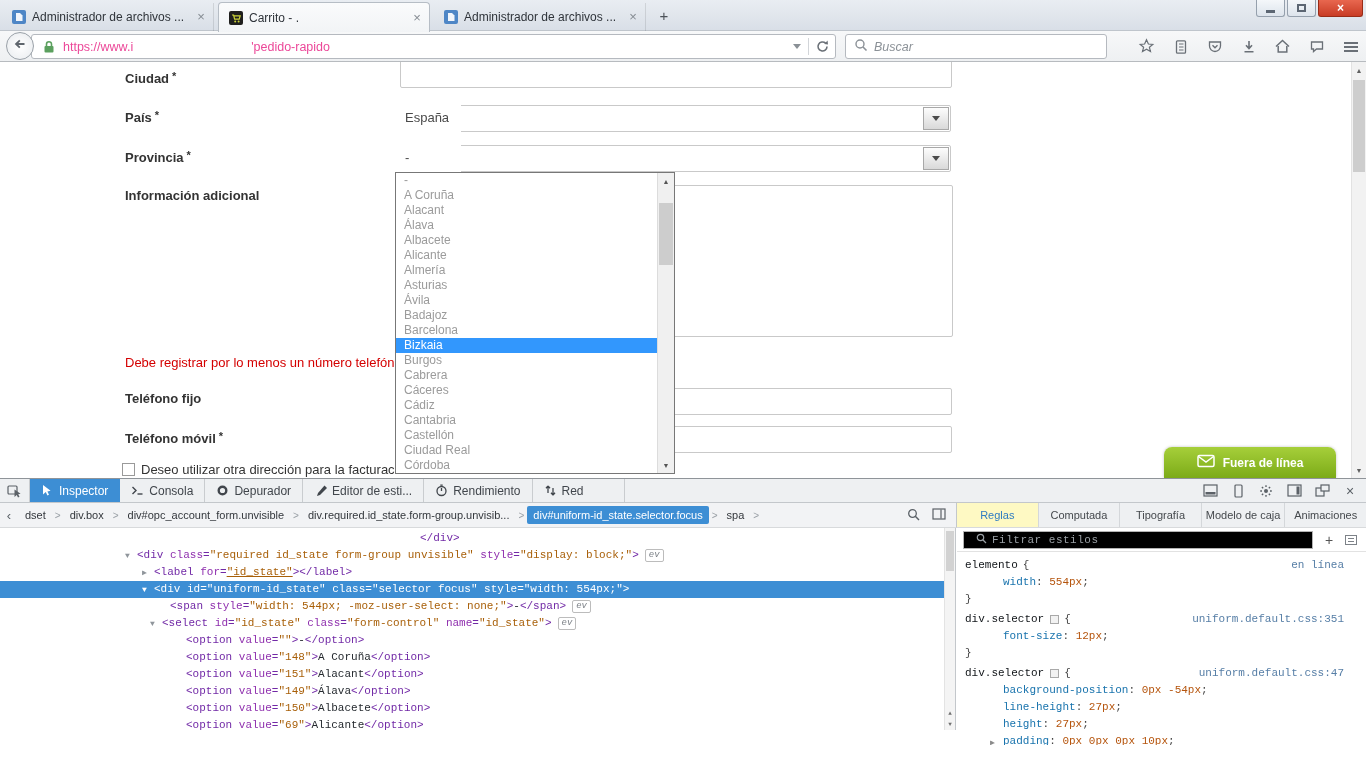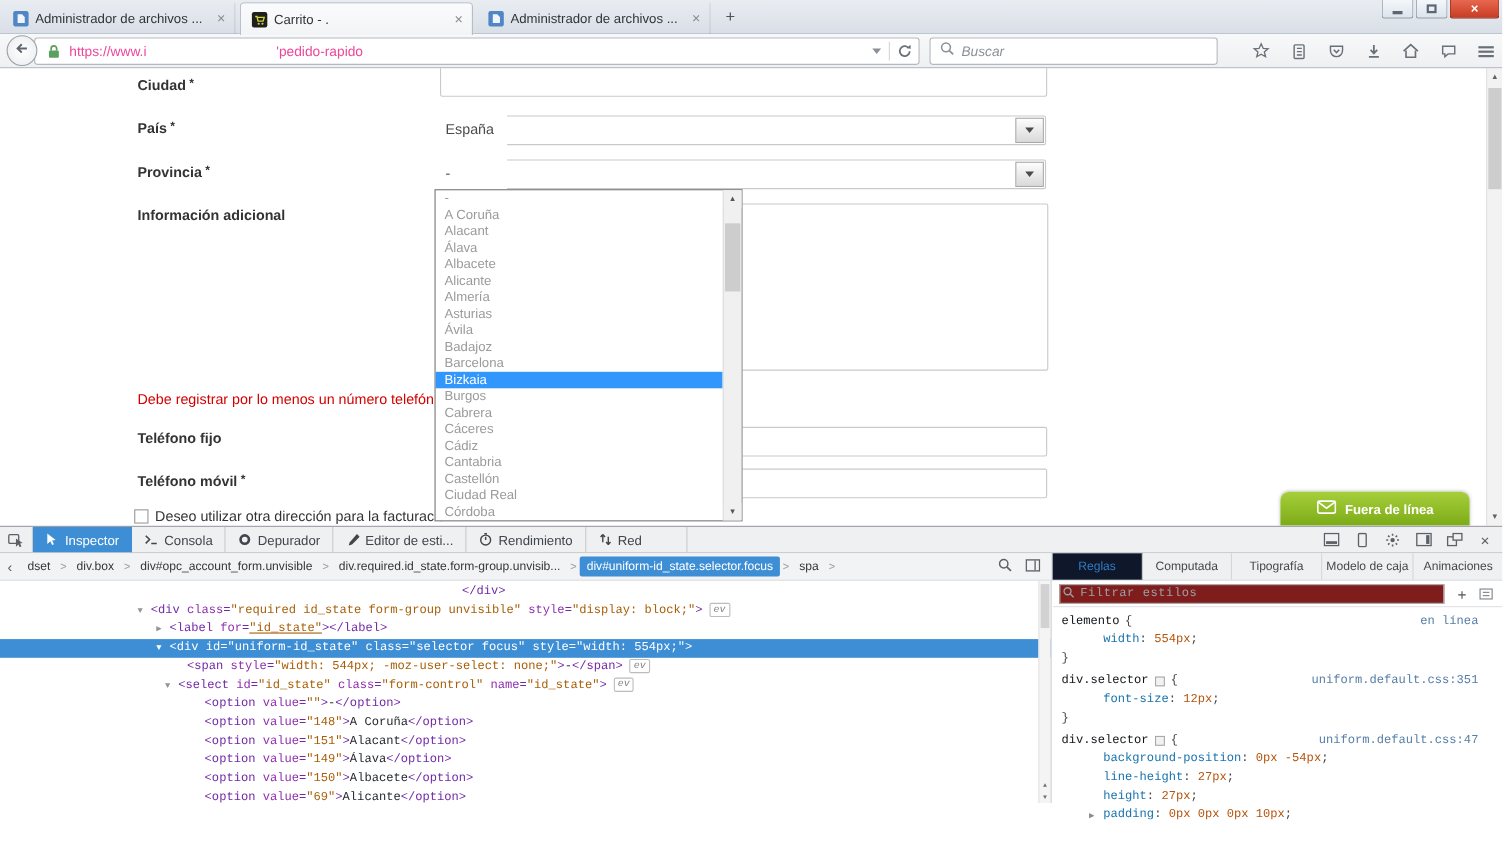--- a/index.html
+++ b/index.html
@@ -78,21 +78,21 @@
   .ricon{width:22px;height:22px;display:flex;align-items:center;justify-content:center}
   .dt-subbar{position:absolute;top:24px;left:0;width:956px;height:25px;background:#f2f3f5;border-bottom:1px solid #d8dadc;display:flex;align-items:center;font-size:11px}
   .crumb-nav{width:18px;text-align:center;color:#5b6167;font-size:13px}
   .crumb{margin:0 1px;padding:3px 6px;color:#33373c;white-space:nowrap;border-radius:2px}
   .crumb.active{background:#3d8ed4;color:#fff}
   .crumb-sep{color:#9aa0a6;font-size:10px;margin:0 2px}
   .crumb-ricons{margin-left:auto;display:flex;align-items:center;gap:12px;padding-right:10px;color:#5b6167}
   .dt-sidetabs{position:absolute;top:24px;left:956px;right:0;height:25px;background:#eef0f2;border-bottom:1px solid #d8dadc;border-left:1px solid #c3c7cb;display:flex;font-size:11px}
   .stab{flex:1;display:flex;align-items:center;justify-content:center;color:#45494d;border-right:1px solid #d4d7da;white-space:nowrap;padding:0 4px}
   .stab:last-child{border-right:none}
-  .stab.active{background:#0f172a;color:#2f7cc2}
+  .stab.active{background:#fef9c3;color:#2f7cc2}
 
   
   .markup{position:absolute;left:0;top:49px;width:956px;height:202px;background:#fff;border-right:1px solid #c3c7cb;overflow:hidden;padding-top:2px;font-family:"Liberation Mono",monospace;font-size:11px}
   .mline{position:relative;height:17px;line-height:17px;white-space:pre}
   .mline.sel{background:#3d8ed4}
   .mline.sel span{color:#fff !important}
   .twisty{position:absolute;top:0;font-size:8px;color:#8f959b}
   .tk-p{color:#7129a6}
   .tk-t{color:#7129a6}
   .tk-a{color:#8f2fae}
@@ -100,21 +100,21 @@
   .tk-vl{color:#a85f08;text-decoration:underline}
   .tk-x{color:#24292e}
   .tk-b{display:inline-block;border:1px solid #bcbcbc;border-radius:2px;background:#fff;color:#7d8288;font-style:italic;font-size:9px;line-height:11px;padding:0 3px;margin-left:6px;vertical-align:1px}
   .mksb{position:absolute;right:0;top:0;width:11px;height:202px;background:#f4f4f4;border-left:1px solid #e3e3e3}
   .mksb .thumb{position:absolute;left:1px;top:3px;width:8px;height:40px;background:#d2d2d2}
   .mksb .ar{position:absolute;left:0;width:10px;height:11px;text-align:center;font-size:6px;color:#707070;line-height:11px}
 
   
   .rulespane{position:absolute;left:957px;top:49px;width:409px;height:217px;background:#fff;overflow:hidden}
   .filterrow{height:24px;border-bottom:1px solid #e2e2e2;display:flex;align-items:center;padding:0 6px;gap:8px}
-  .filterbox{width:350px;height:18px;border:1px solid #b3b3b3;background:#7f1d1d;display:flex;align-items:center;gap:5px;padding:0 2px}
+  .filterbox{width:350px;height:18px;border:1px solid #b3b3b3;background:#000000;display:flex;align-items:center;gap:5px;padding:0 12px}
   .filtertext{font-family:"Liberation Mono",monospace;font-size:11px;color:#9aa0a5;letter-spacing:.5px}
   .plusbtn{font-size:14px;color:#555;width:16px;text-align:center}
   .optsicon{width:12px;height:10px;border:1px solid #7d8288;position:relative}
   .optsicon::after{content:"";position:absolute;left:2px;top:2px;right:2px;height:1px;background:#7d8288;box-shadow:0 3px 0 #7d8288}
   .rulescontent{padding:5px 0 0 0;font-family:"Liberation Mono",monospace;font-size:11px;line-height:17px}
   .rule-block{margin-bottom:3px}
   .rule-head{display:flex;align-items:center;padding-left:8px;height:17px}
   .rsel{color:#101418}
   .rsel-icon{width:9px;height:9px;border:1px solid #a9a9a9;background:#f2f2f2;margin-left:6px;flex:none}
   .rbrace{color:#444;margin-left:5px}

